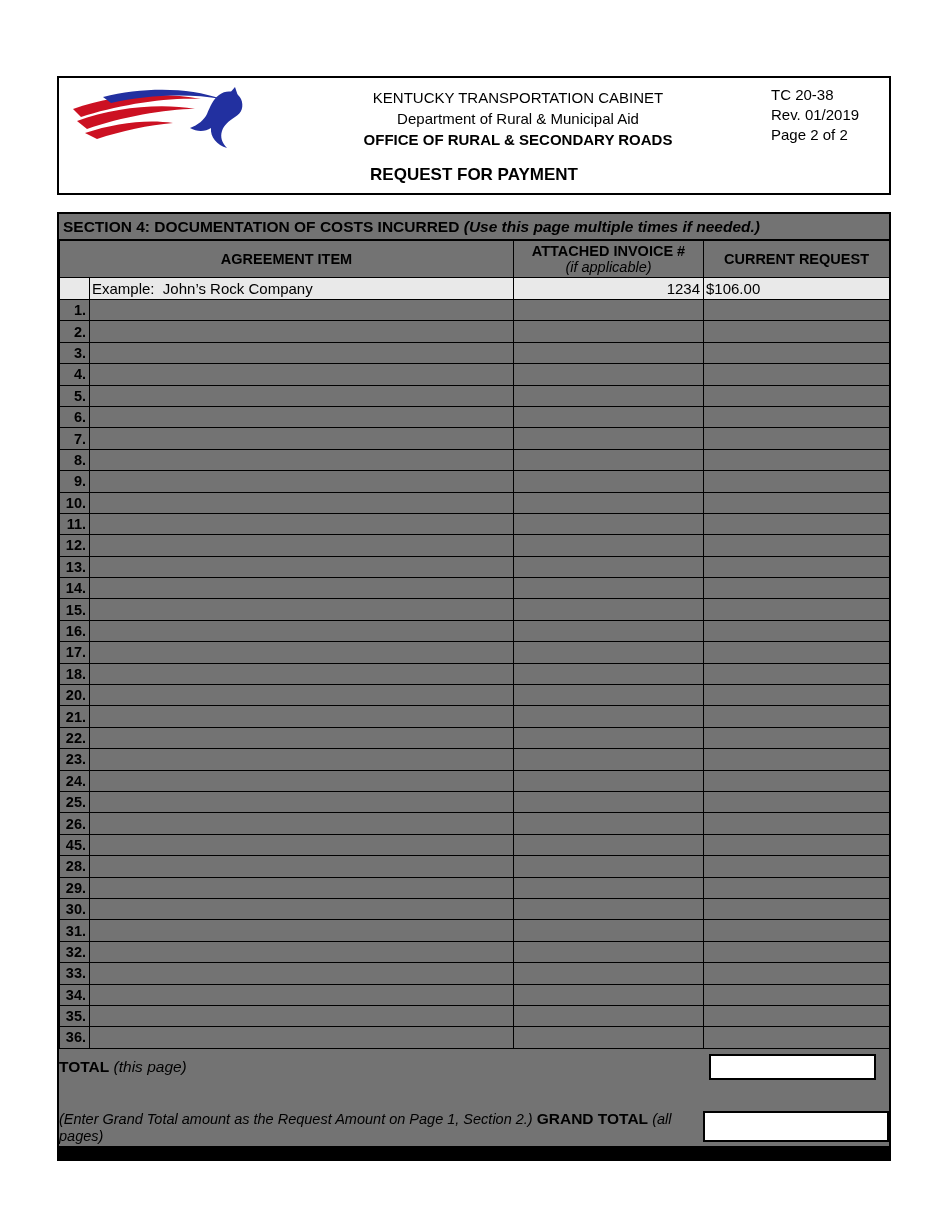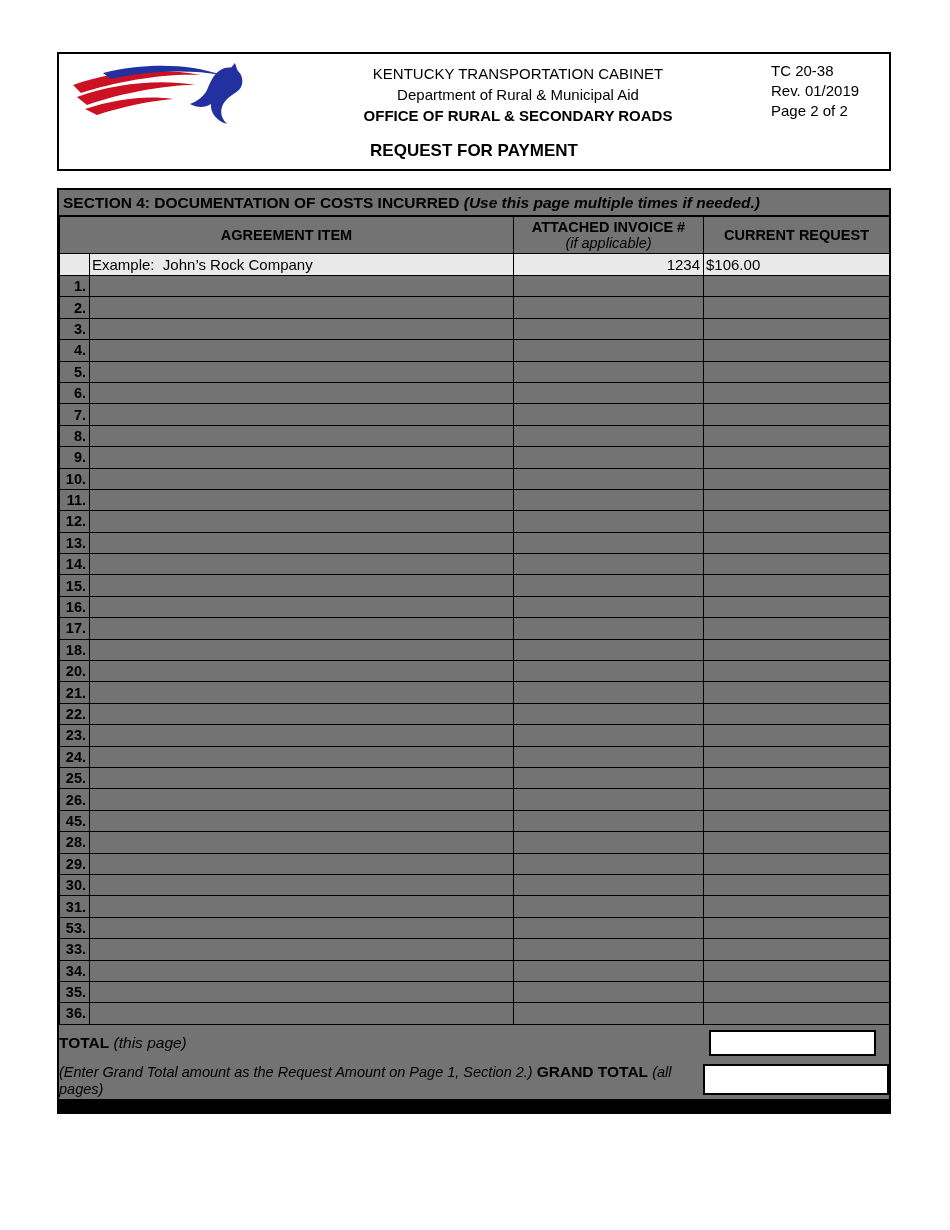--- a/index.html
+++ b/index.html
@@ -1,20 +1,20 @@
 <!DOCTYPE html>
 <html><head>
 <meta charset="utf-8">
 <style>
   * { box-sizing: border-box; }
   html, body { margin: 0; padding: 0; background: #ffffff; }
   body { font-family: "Liberation Sans", sans-serif; color: #000; }
 
   .sheet { width: 950px; height: 1230px; position: relative; background: #fff; overflow: hidden; }
-  .form-wrap { position: absolute; left: 57px; top: 52px; width: 834px; }
+  .form-wrap { position: absolute; left: 57px; top: 76px; width: 834px; }
 
   
   .header-box { border: 2px solid #000; padding: 7px 6px 8px 6px; background: #fff; }
   .header-top { display: flex; align-items: flex-start; }
   .logo-wrap { width: 200px; padding: 2px 0 0 4px; flex: 0 0 auto; }
   .header-center { flex: 1 1 auto; text-align: center; font-size: 15px; line-height: 21px; padding-top: 2px; }
   .header-center .office { font-weight: bold; }
   .header-right { width: 112px; flex: 0 0 auto; text-align: left; font-size: 15px; line-height: 20px; padding-right: 2px; }
   .form-title { text-align: center; font-weight: bold; font-size: 17px; margin-top: 10px; }
 
@@ -34,21 +34,21 @@
   tr.example-row .ex-item { white-space: pre-wrap; text-align: left; padding-left: 2px; }
   tr.example-row .ex-invoice { text-align: right; }
   tr.example-row .ex-request { text-align: left; padding-left: 2px; }
 
   tbody.items td { height: 21.4px; font-size: 14.5px; }
   td.num-cell { font-weight: bold; text-align: right; padding-right: 3px; padding-left: 1px; }
 
   
   .total-row, .grand-row { display: flex; align-items: center; }
   .total-row { height: 37px; }
-  .grand-row { height: 37px; }
+  .grand-row { height: 37px; margin-top: 23px; }
   .total-label, .grand-label { flex: 1 1 auto; text-align: left; padding-right: 9px; font-size: 15.5px; }
   .grand-label { font-size: 14.5px; }
   .grand-label .gt { font-size: 15.5px; }
   .amount-col { width: 188px; flex: 0 0 auto; }
   .total-row .amount-box { border: 2px solid #000; height: 26px; margin: 0 13px 0 8px; background: #fff; }
   .grand-row .amount-box { border: 2px solid #000; height: 31px; margin: 0 0 2px 2px; background: #fff; }
 
   .bottom-bar { height: 13px; background: #000; }
 </style>
 </head>
@@ -323,21 +323,21 @@
   </tr>
 
   <tr>
     <td class="num-cell">31.</td>
     <td></td>
     <td></td>
     <td></td>
   </tr>
 
   <tr>
-    <td class="num-cell">53.</td>
+    <td class="num-cell">32.</td>
     <td></td>
     <td></td>
     <td></td>
   </tr>
 
   <tr>
     <td class="num-cell">33.</td>
     <td></td>
     <td></td>
     <td></td>

